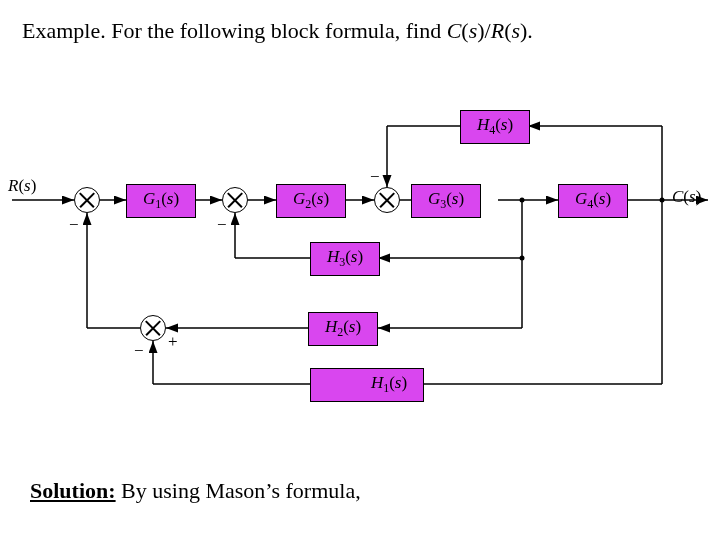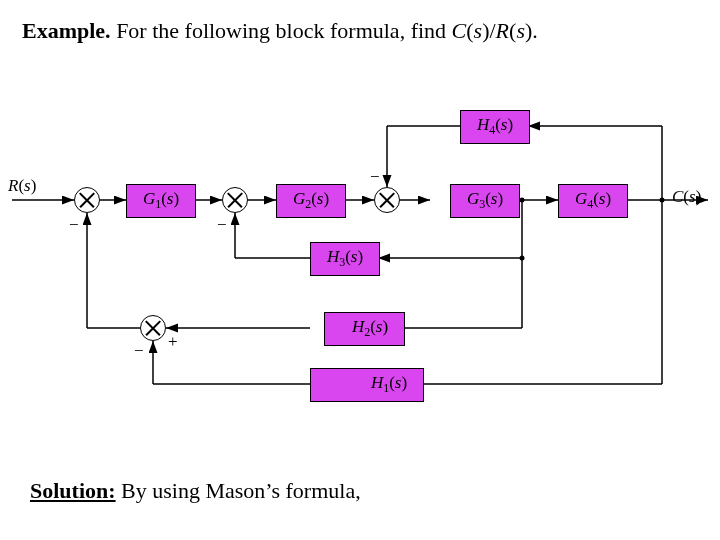--- a/index.html
+++ b/index.html
@@ -11,21 +11,21 @@
     font-size: 22px;
     background: #fff;
     color: #000;
     position: relative;
   }
   .prompt {
     position: absolute;
     top: 18px;
     left: 22px;
   }
-  .prompt .bold { font-weight: bold; }
+  .prompt .bold { font-weight: normal; }
   .prompt .ital { font-style: italic; }
   .solution {
     position: absolute;
     top: 478px;
     left: 30px;
     text-align: center;
   }
   .solution .bold-u { font-weight: bold; text-decoration: underline; }
 
   .diagram {
@@ -167,33 +167,33 @@
   <div class="sign" style="left:358px; top:78px;">−</div>
   <div class="sign" style="left:156px; top:243px;">+</div>
   <div class="sign" style="left:122px; top:252px;">−</div>
 
   <div class="block" style="left:114px; top:94px; width:68px;justify-content:center;">
       <span><span class="fn">G</span><span class="sub">1</span>(<span class="fn">s</span>)</span>
     </div>
   <div class="block" style="left:264px; top:94px; width:68px;">
       <span><span class="fn">G</span><span class="sub">2</span>(<span class="fn">s</span>)</span>
     </div>
-  <div class="block" style="left:438px; top:94px; width:68px;">
+  <div class="block" style="left:399px; top:94px; width:68px;">
       <span><span class="fn">G</span><span class="sub">3</span>(<span class="fn">s</span>)</span>
     </div>
   <div class="block" style="left:546px; top:94px; width:68px;">
       <span><span class="fn">G</span><span class="sub">4</span>(<span class="fn">s</span>)</span>
     </div>
 
   <div class="block" style="left:448px; top:20px; width:68px;">
       <span><span class="fn">H</span><span class="sub">4</span>(<span class="fn">s</span>)</span>
     </div>
   <div class="block" style="left:298px; top:152px; width:68px;">
       <span><span class="fn">H</span><span class="sub">3</span>(<span class="fn">s</span>)</span>
     </div>
-  <div class="block" style="left:312px; top:222px; width:68px;padding-left:11px;">
+  <div class="block" style="left:296px; top:222px; width:68px;">
       <span><span class="fn">H</span><span class="sub">2</span>(<span class="fn">s</span>)</span>
     </div>
   <div class="block" style="left:298px; top:278px; width:68px;padding-left:44px;">
       <span><span class="fn">H</span><span class="sub">1</span>(<span class="fn">s</span>)</span>
     </div>
 
 </div>
 
 </body></html>

